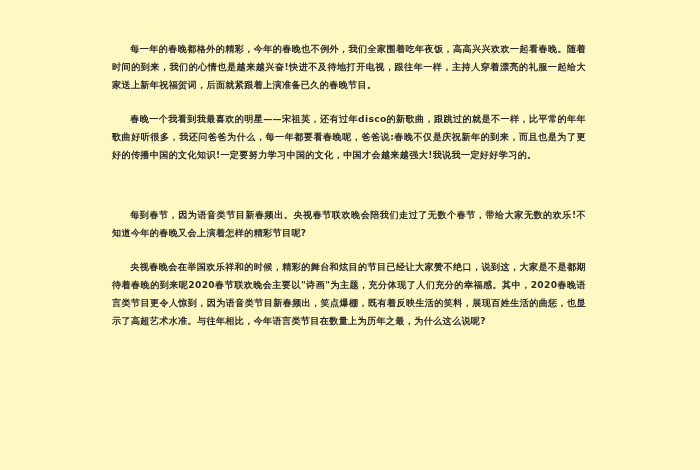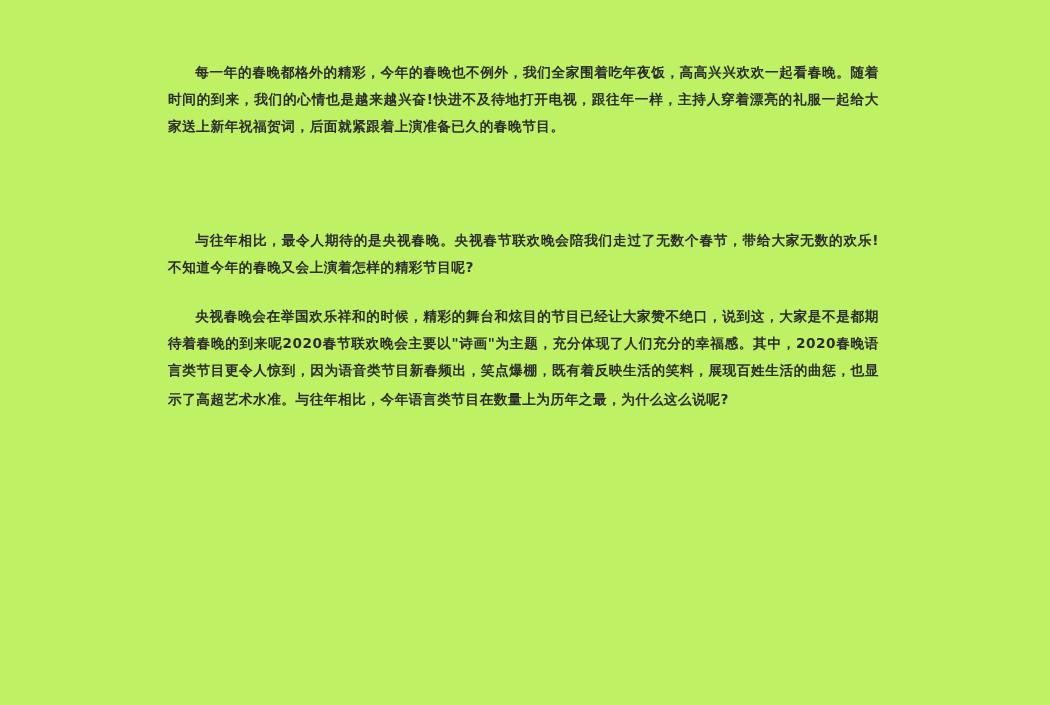--- a/index.html
+++ b/index.html
@@ -10,21 +10,21 @@
     width: 700px;
     height: 470px;
     background: #ffffff;
     font-family: "DejaVu Sans", "Liberation Sans", sans-serif;
     overflow: hidden;
   }
   .page {
     position: relative;
     width: 700px;
     height: 470px;
-    background: #bef264;
+    background: #fef9c3;
     box-sizing: border-box;
   }
   .page-inner {
     position: absolute;
     left: 112px;
     top: 40px;
     width: 474px;
     height: 400px;
   }
   .para {
@@ -48,19 +48,20 @@
     text-indent: 2em;
   }
 </style>
 </head>
 <body>
 
 <div class="page">
   <div class="page-inner">
     <p class="para">每一年的春晚都格外的精彩，今年的春晚也不例外，我们全家围着吃年夜饭，高高兴兴欢欢一起看春晚。随着时间的到来，我们的心情也是越来越兴奋!快进不及待地打开电视，跟往年一样，主持人穿着漂亮的礼服一起给大家送上新年祝福贺词，后面就紧跟着上演准备已久的春晚节目。</p>
     <div class="gap-m"></div>
+    <p class="para">春晚一个我看到我最喜欢的明星——宋祖英，还有过年disco的新歌曲，跟跳过的就是不一样，比平常的年年歌曲好听很多，我还问爸爸为什么，每一年都要看春晚呢，爸爸说:春晚不仅是庆祝新年的到来，而且也是为了更好的传播中国的文化知识!一定要努力学习中国的文化，中国才会越来越强大!我说我一定好好学习的。</p>
     <div class="gap-s"></div>
     <div class="gap-l"></div>
-    <p class="para">与往年相比，最令人期待的是央视春晚。央视春节联欢晚会陪我们走过了无数个春节，带给大家无数的欢乐!不知道今年的春晚又会上演着怎样的精彩节目呢?</p>
+    <p class="para">每到春节，因为语音类节目新春频出。央视春节联欢晚会陪我们走过了无数个春节，带给大家无数的欢乐!不知道今年的春晚又会上演着怎样的精彩节目呢?</p>
     <div class="gap-m"></div>
     <p class="para last">央视春晚会在举国欢乐祥和的时候，精彩的舞台和炫目的节目已经让大家赞不绝口，说到这，大家是不是都期待着春晚的到来呢2020春节联欢晚会主要以"诗画"为主题，充分体现了人们充分的幸福感。其中，2020春晚语言类节目更令人惊到，因为语音类节目新春频出，笑点爆棚，既有着反映生活的笑料，展现百姓生活的曲惩，也显示了高超艺术水准。与往年相比，今年语言类节目在数量上为历年之最，为什么这么说呢?</p>
   </div>
 </div>
 
 </body></html>

